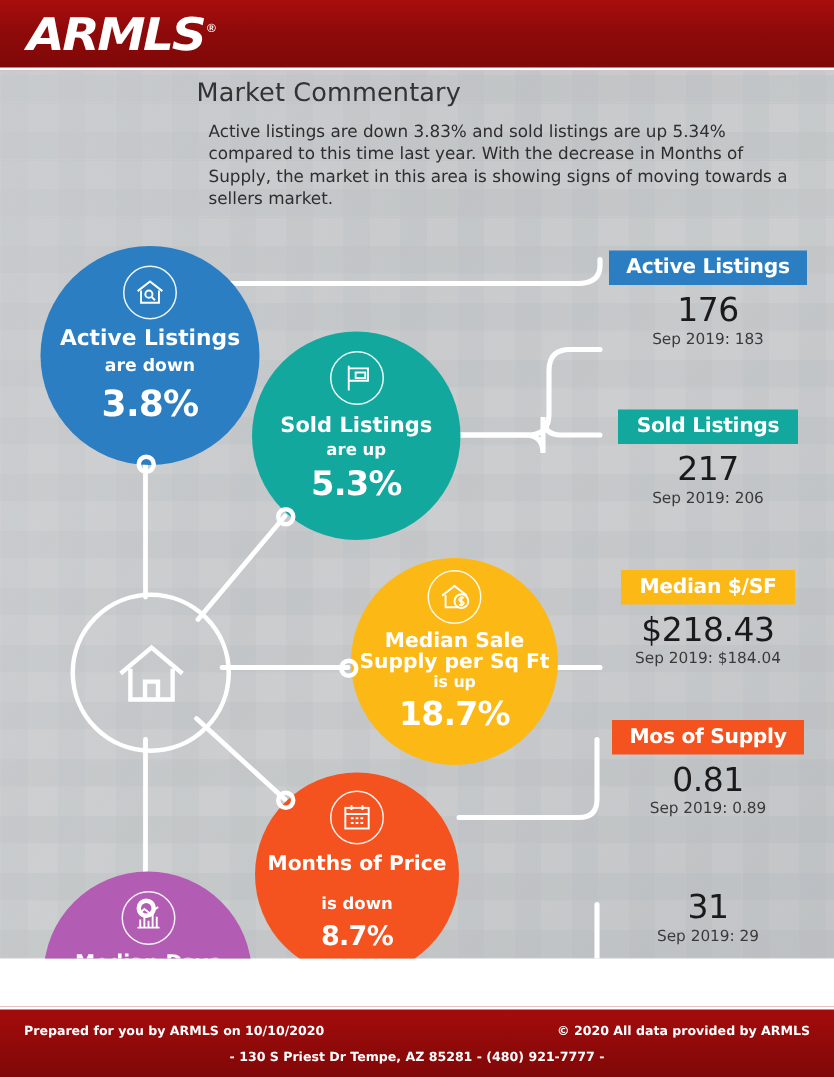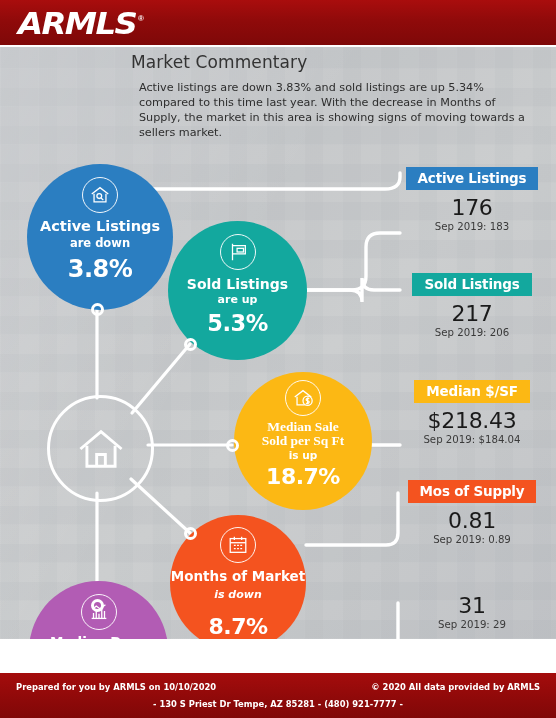--- a/index.html
+++ b/index.html
@@ -94,28 +94,28 @@
   #b-active .sub{font-size:11.5px;margin-top:2px;}
   #b-active .pct{font-size:24px;margin-top:5px;}
 
   #b-sold{left:168px;top:174px;width:139px;height:139px;background:#13a89e;}
   #b-sold .ttl{font-size:14px;margin-top:7px;}
   #b-sold .sub{font-size:11px;margin-top:2px;}
   #b-sold .pct{font-size:22.5px;margin-top:4px;}
 
   #b-median{left:234px;top:325px;width:138px;height:138px;background:#fcb814;}
   #b-median .ico{margin-top:6%;}
-  #b-median .ttl{font-size:13.5px;margin-top:4px;font-family:Liberation Serif, serif;}
+  #b-median .ttl{font-size:13.5px;margin-top:4px;}
   #b-median .sub{font-size:10.5px;margin-top:1px;}
   #b-median .pct{font-size:22px;margin-top:3px;text-align:center;}
 
   #b-mos{left:170px;top:468px;width:136px;height:136px;background:#f4531f;}
   #b-mos .ttl{font-size:13.5px;margin-top:6px;}
-  #b-mos .sub{font-size:11px;margin-top:5px;font-style:italic;}
-  #b-mos .pct{font-size:22px;margin-top:13px;}
+  #b-mos .sub{font-size:11px;margin-top:13px;}
+  #b-mos .pct{font-size:18px;margin-top:5px;}
 
   #b-dom{left:29px;top:534px;width:139px;height:139px;background:#b25cb4;}
   #b-dom .ttl{font-size:13.5px;margin-top:5px;}
   #b-dom .sub{font-size:10.5px;margin-top:1px;}
 
   .icon-ring{
     width:34px;height:34px;border:1.6px solid rgba(255,255,255,.92);border-radius:50%;
     display:flex;align-items:center;justify-content:center;
   }
 
@@ -249,39 +249,39 @@
             <path d="M3 11 L12 4 L21 11"></path>
             <path d="M5.5 10.5 V19.5 H14 "></path>
             <circle cx="17" cy="15" r="5"></circle>
             <path d="M18.8 12.9 a2 2 0 0 0 -3.4 1.1 c0 1.6 3.4 .8 3.4 2.3 a2 2 0 0 1 -3.4 1.1"></path>
             <path d="M17 11.6 V18.6"></path>
           </svg>
         </div>
       </div>
       <div class="ttl">
         <span>Median Sale</span><br>
-        <span>Sold per Sq Ft</span>
+        <span>Supply per Sq Ft</span>
       </div>
       <div class="sub">is up</div>
       <div class="pct">18.7%</div>
     </div>
 
     <div class="bubble" id="b-mos">
       <div class="ico">
         <div class="icon-ring">
           <svg width="22" height="22" viewBox="0 0 24 24" fill="none" stroke="#ffffff" stroke-width="1.4">
             <rect x="3.5" y="5" width="17" height="15"></rect>
             <path d="M3.5 9.5 H20.5"></path>
             <path d="M8 3 V6.5 M16 3 V6.5"></path>
             <path d="M7.5 12.5 H9.5 M11 12.5 H13 M14.5 12.5 H16.5"></path>
             <path d="M7.5 16 H9.5 M11 16 H13 M14.5 16 H16.5"></path>
           </svg>
         </div>
       </div>
-      <div class="ttl">Months of Market</div>
+      <div class="ttl">Months of Price</div>
       <div class="sub">is down</div>
       <div class="pct">8.7%</div>
     </div>
 
     <div class="bubble" id="b-dom">
       <div class="ico">
         <div class="icon-ring">
           <svg width="22" height="22" viewBox="0 0 24 24" fill="none" stroke="#ffffff" stroke-width="1.4">
             <path d="M4 19 H20"></path>
             <path d="M6 19 V13 M9 19 V10 M12 19 V14 M15 19 V8 M18 19 V11"></path>

